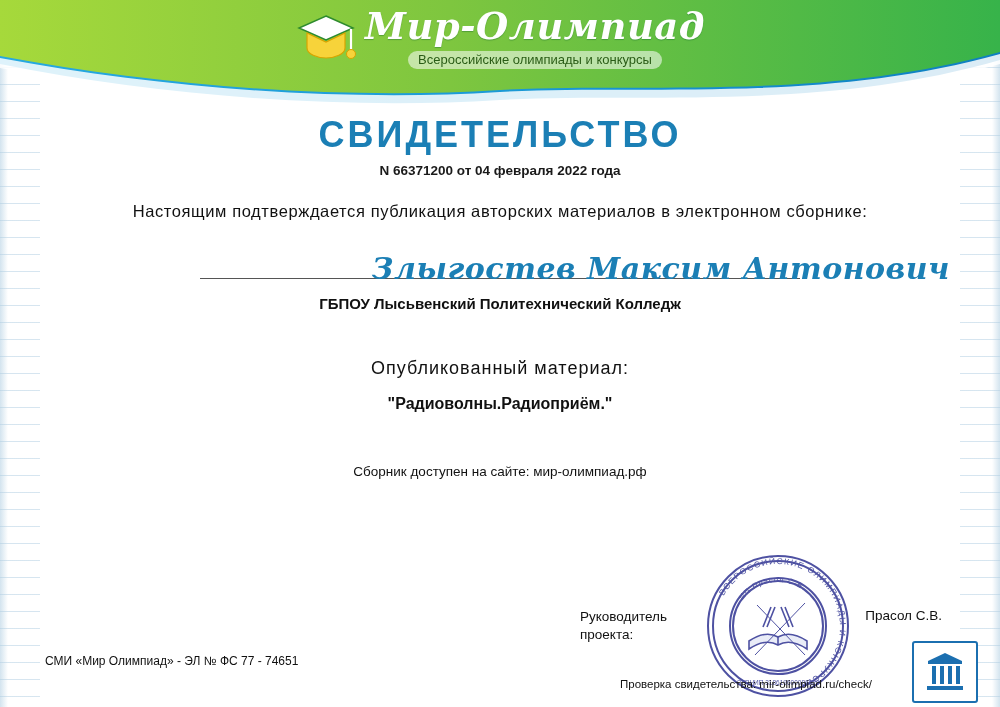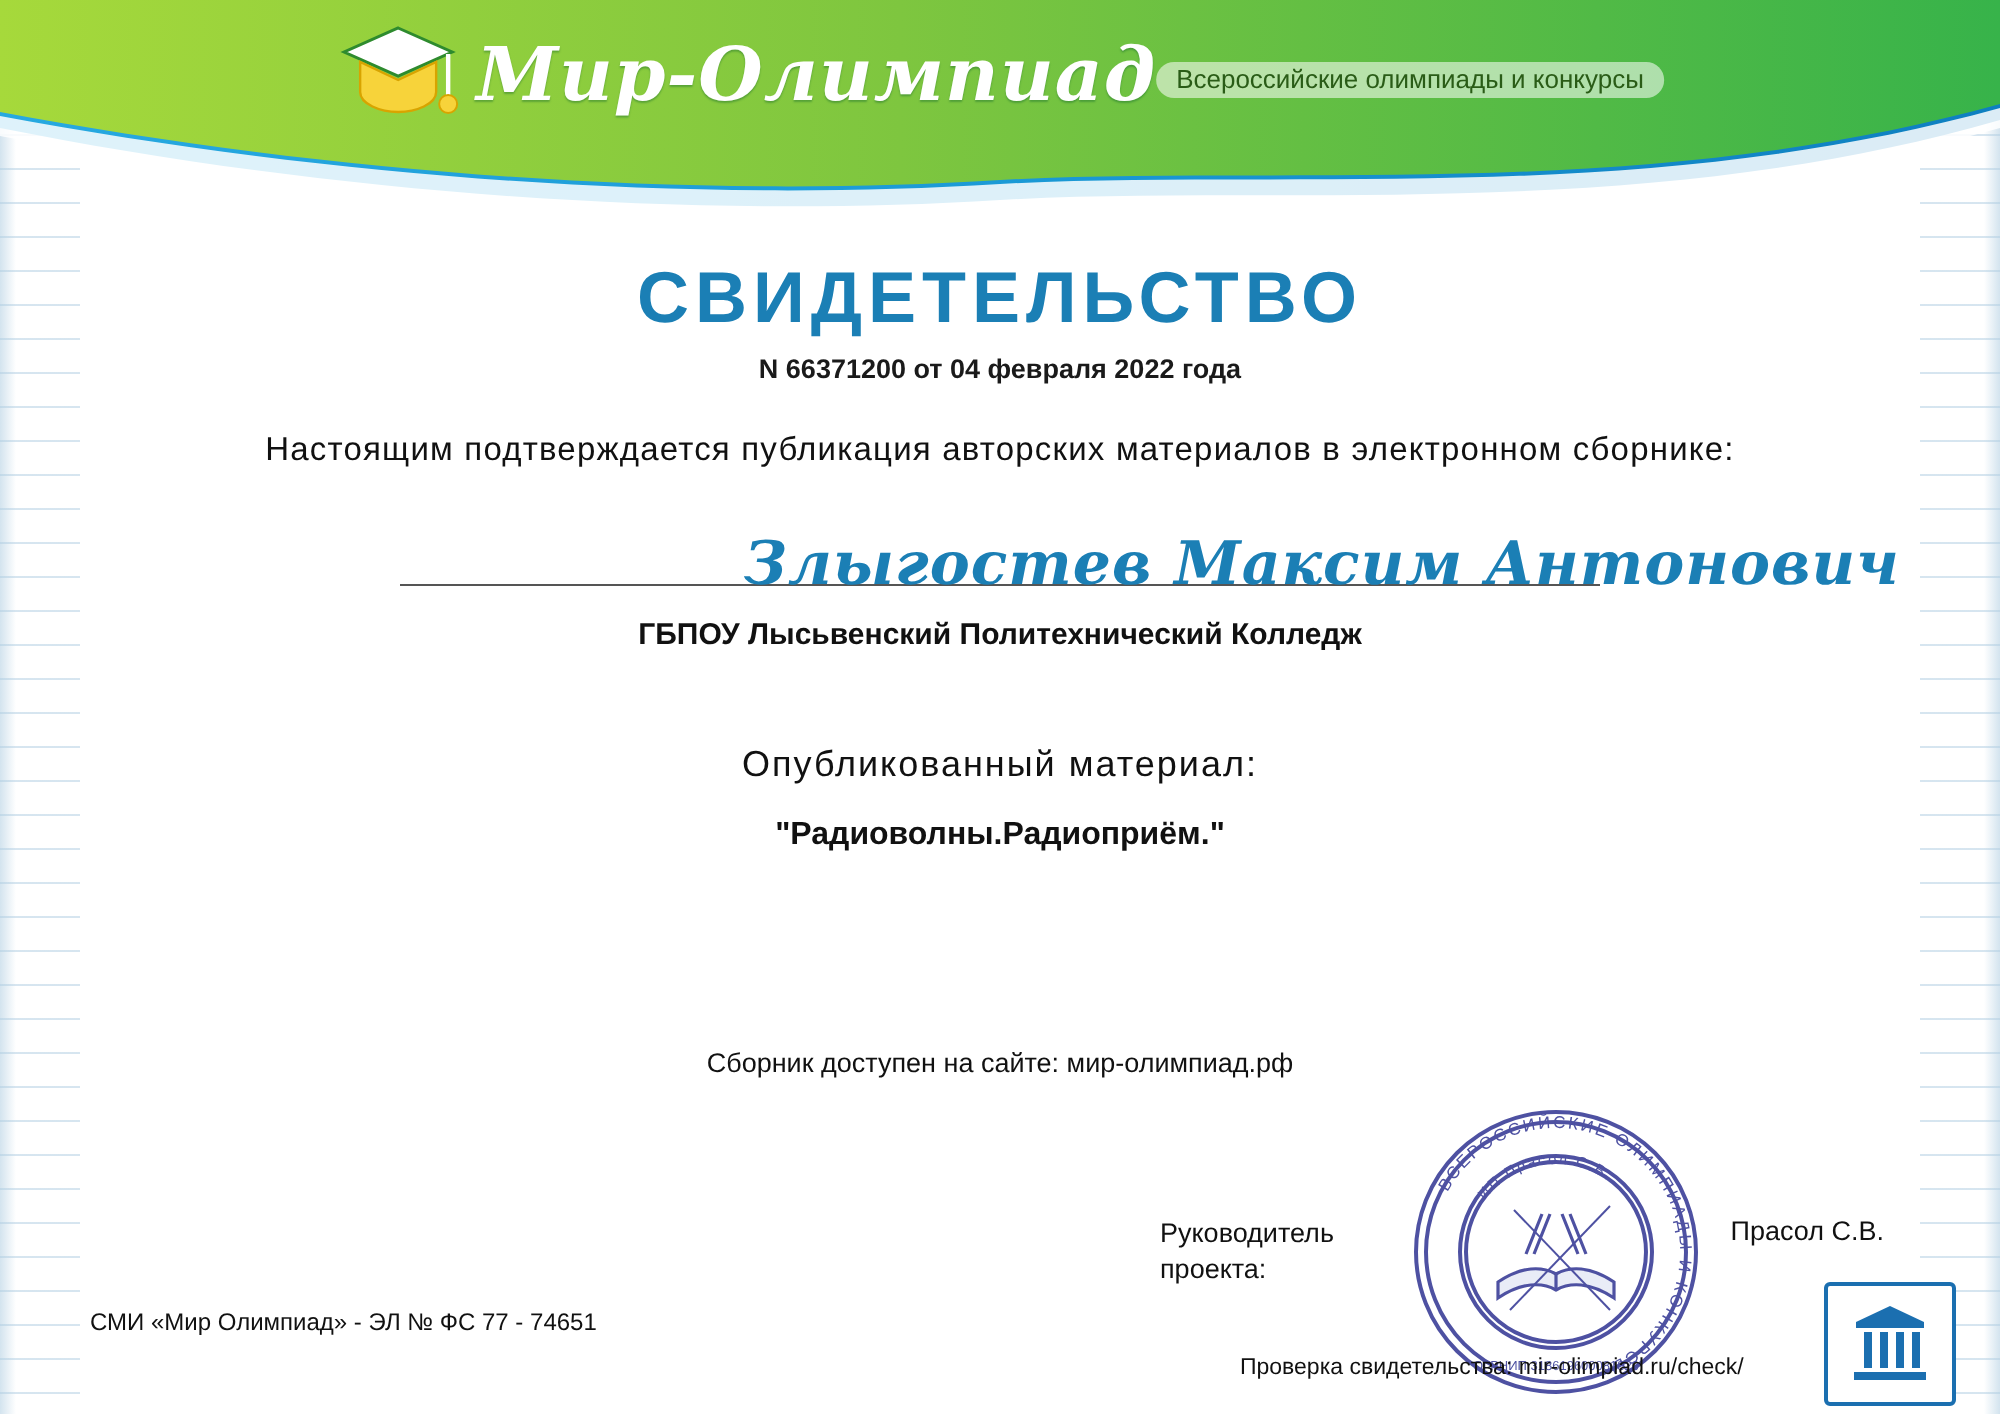--- a/index.html
+++ b/index.html
@@ -61,21 +61,21 @@
     top: 8px;
     transform: translateX(-50%);
     display: flex;
     align-items: center;
     gap: 8px;
     z-index: 4;
   }
   .cap-icon { width: 62px; height: 58px; display:block; }
   .logo-text-block {
     display: flex;
-    flex-direction: row;
+    flex-direction: column;
     align-items: center;
     line-height: 1;
   }
   .logo-title {
     font-family: "DejaVu Serif", serif;
     font-style: italic;
     font-weight: bold;
     font-size: 37px;
     color: #ffffff;
     letter-spacing: 0.5px;
@@ -90,21 +90,21 @@
     font-size: 13px;
     color: #2a5c17;
     white-space: nowrap;
   }
 
   
   .content {
     position: absolute;
     left: 50px;
     right: 50px;
-    top: 118px;
+    top: 104px;
   }
   .cert-title {
     text-align: center;
     font-family: "Liberation Sans", sans-serif;
     font-weight: bold;
     font-size: 36px;
     letter-spacing: 3px;
     color: #1b7fb5;
     margin-top: 10px;
   }
@@ -167,21 +167,21 @@
     text-align: center;
     font-size: 16px;
     color: #111111;
     margin-top: 16px;
     font-weight: bold;
   }
   .site-line {
     text-align: center;
     font-size: 13.5px;
     color: #111111;
-    margin-top: 97px;
+    margin-top: 51px;
   }
 
   
   .sign-row {
     position: absolute;
     left: 50px;
     right: 50px;
     top: 598px;
     height: 60px;
   }

